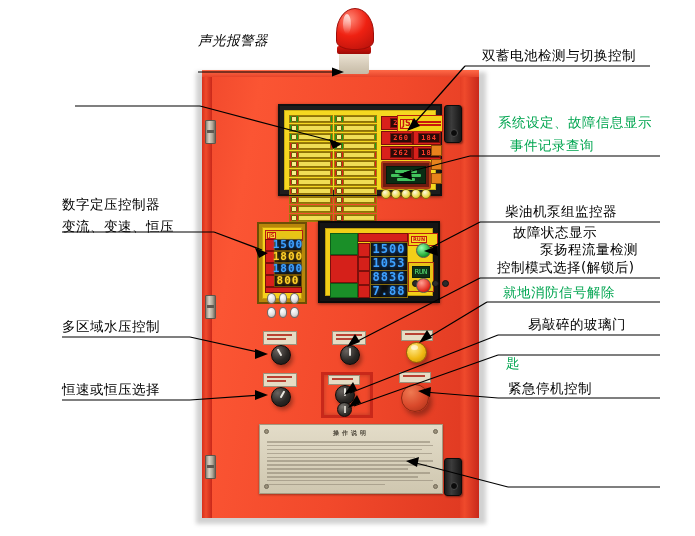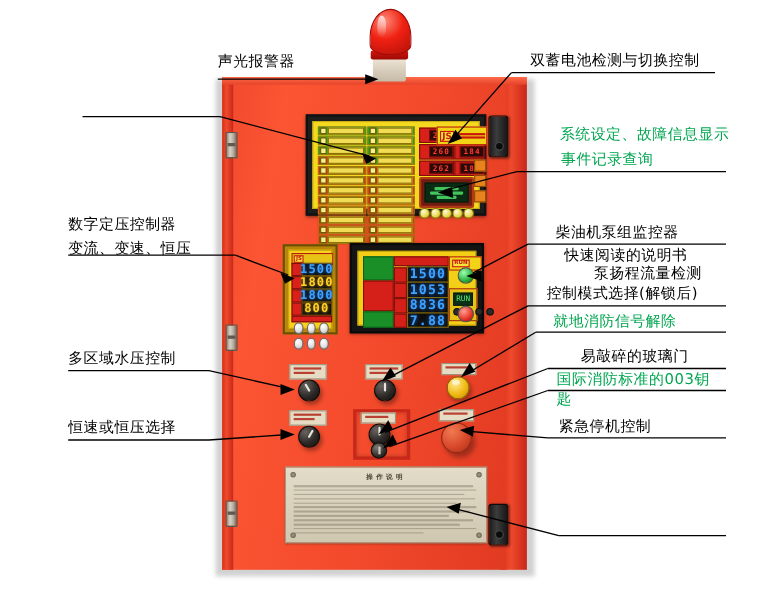--- a/index.html
+++ b/index.html
@@ -489,32 +489,31 @@
 
     <line x1="498" y1="398" x2="660" y2="398" stroke="#000" stroke-width="1.2"></line>
     <line x1="498" y1="398" x2="424" y2="392" stroke="#000" stroke-width="1.2"></line>
     <polygon points="418,391 431,387 430,397" fill="#000"></polygon>
 
     <line x1="508" y1="487" x2="660" y2="487" stroke="#000" stroke-width="1.2"></line>
     <line x1="508" y1="487" x2="412" y2="462" stroke="#000" stroke-width="1.2"></line>
     <polygon points="406,461 419,457 417,467" fill="#000"></polygon>
   </svg>
 
-  <div class="lbl" style="left:198px;top:48px;">声光报警器</div>
+  <div class="lbl" style="left:198px;top:32px;font-style:italic;">声光报警器</div>
   <div class="lbl" style="left:62px;top:196px;">数字定压控制器</div>
   <div class="lbl" style="left:62px;top:218px;">变流、变速、恒压</div>
   <div class="lbl" style="left:62px;top:318px;">多区域水压控制</div>
   <div class="lbl" style="left:62px;top:381px;">恒速或恒压选择</div>
 
   <div class="lbl" style="left:482px;top:47px;">双蓄电池检测与切换控制</div>
-  <div class="lbl green" style="left:509px;top:114px;">系统设定、故障信息显示</div>
+  <div class="lbl green" style="left:498px;top:114px;">系统设定、故障信息显示</div>
   <div class="lbl green" style="left:510px;top:137px;">事件记录查询</div>
   <div class="lbl" style="left:505px;top:203px;">柴油机泵组监控器</div>
-  <div class="lbl" style="left:513px;top:224px;">快速阅读的说明书</div>
+  <div class="lbl" style="left:513px;top:224px;">故障状态显示</div>
   <div class="lbl" style="left:508px;top:241px;margin-left:32px;">泵扬程流量检测</div>
   <div class="lbl" style="left:497px;top:259px;">控制模式选择(解锁后)</div>
   <div class="lbl green" style="left:503px;top:284px;">就地消防信号解除</div>
   <div class="lbl" style="left:528px;top:316px;">易敲碎的玻璃门</div>
-  <div class="lbl green" style="left:506px;top:337px;">国际消防标准的003钥</div>
   <div class="lbl green" style="left:506px;top:355px;">匙</div>
   <div class="lbl" style="left:508px;top:380px;">紧急停机控制</div>
 
 </div>
 
 </body></html>

